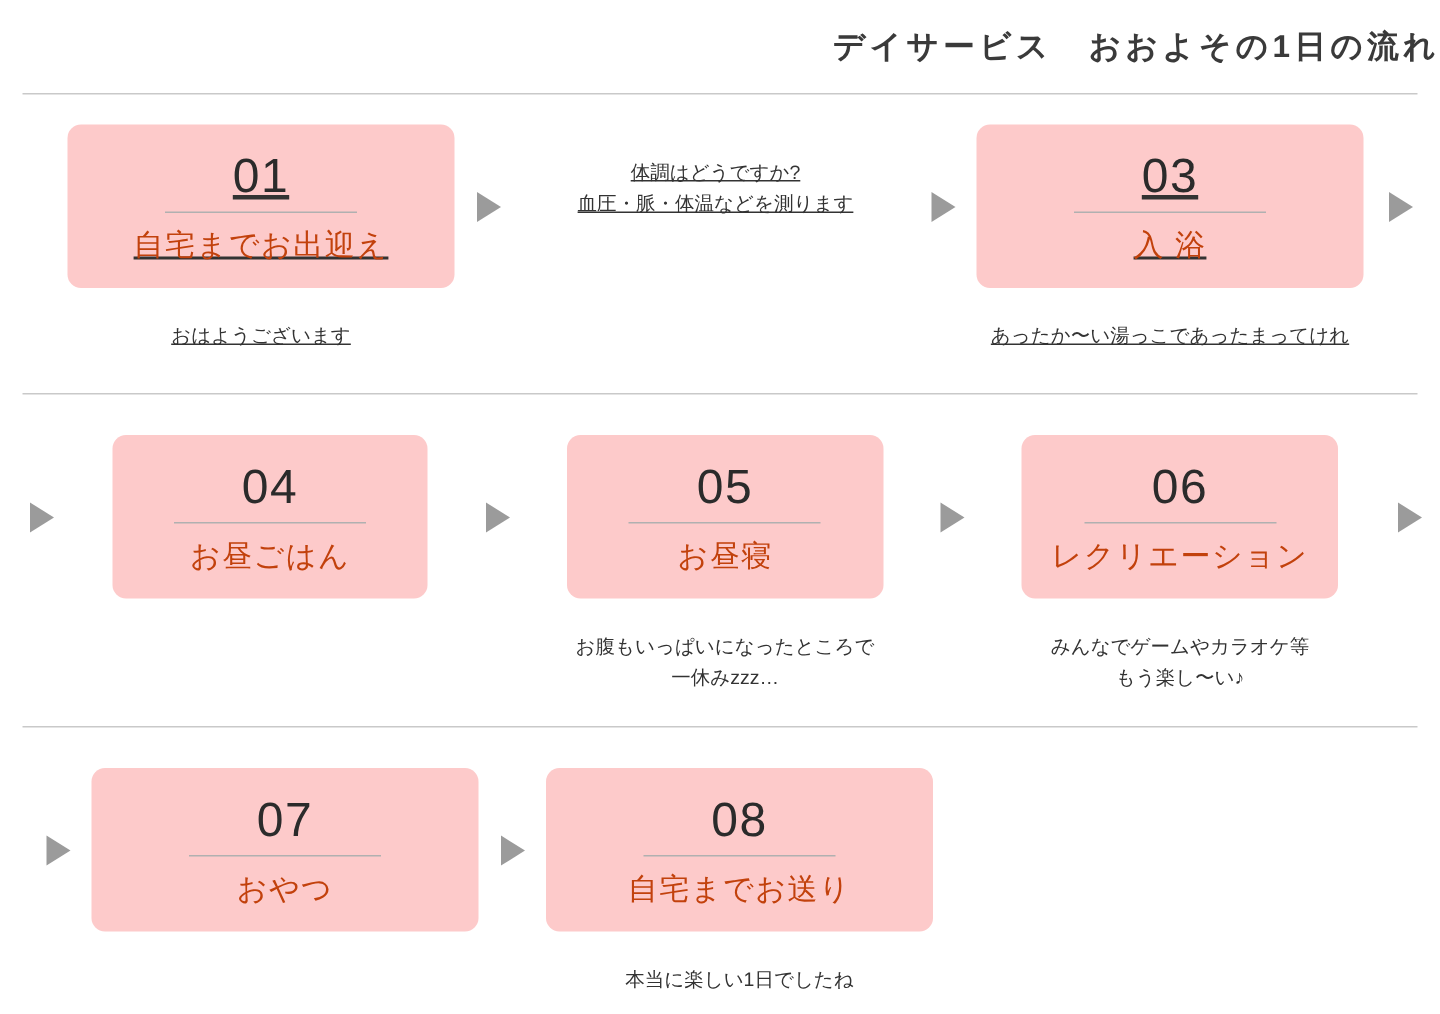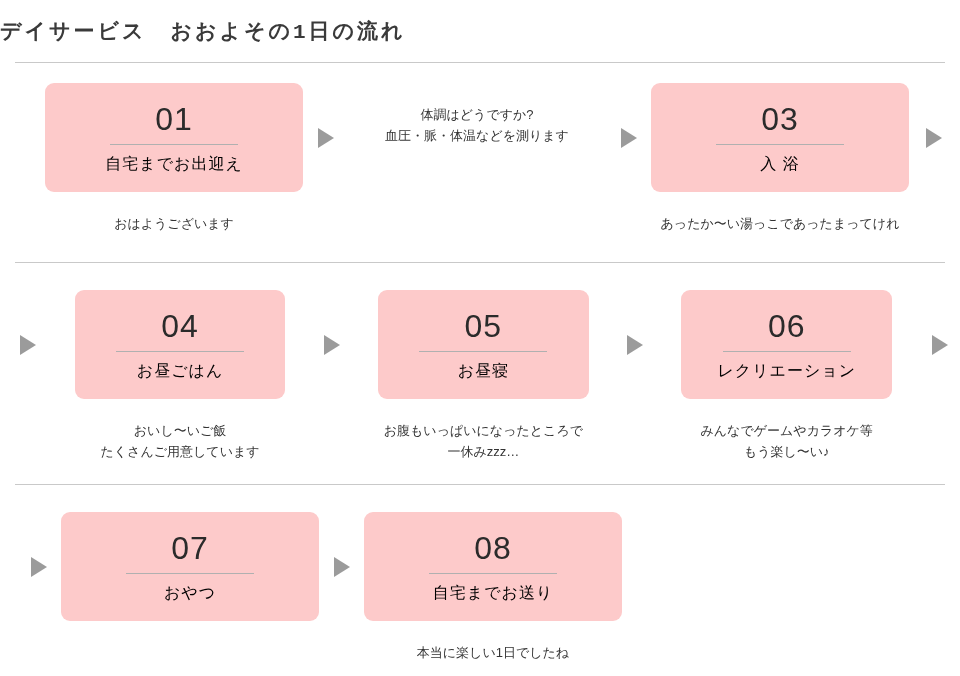--- a/index.html
+++ b/index.html
@@ -3,42 +3,42 @@
 <meta charset="utf-8">
 <style>
   html, body { margin: 0; padding: 0; background: #ffffff; }
   body {
     width: 960px; height: 676px; overflow: hidden;
     font-family: "Liberation Sans", "DejaVu Sans", sans-serif;
     color: #333333;
   }
   .page { width: 960px; height: 676px; }
 
-  header { height: 62px; display: flex; align-items: center; justify-content: flex-start; font-family: Liberation Mono, monospace; }
+  header { height: 62px; display: flex; align-items: center; justify-content: flex-end; }
   .title { font-size: 21px; font-weight: bold; letter-spacing: 3px; color: #3a3a3a; }
 
   .divider { height: 0; border-top: 1px solid var(--divider, #c9c9c9); margin: 0 15px; }
 
   .row  { display: flex; }
-  .row1 { padding: 20px 0 6px 0; }
+  .row1 { padding: 20px 0 6px 0; text-decoration: underline; }
   .row2 { padding: 27px 0 21px 10px; gap: 28px; }
   .row3 { padding: 27px 0 17px 16px; }
 
   .slot { width: 45px; height: 109px; display: flex; align-items: center; justify-content: center; }
   .slot.right { width: 49px; }
   .gap  { width: 45px; height: 109px; display: flex; align-items: center; justify-content: center; }
 
   .cell { width: 258px; }
   .card {
     height: 109px; background: var(--card-bg, #fdcaca); border-radius: 9px;
     display: flex; flex-direction: column; align-items: center; justify-content: center;
   }
   .num { font-size: 32px; font-weight: 300; color: #2b2b2b; letter-spacing: 1px; line-height: 1.2; }
   .card-line { width: 128px; height: 0; border-top: 1px solid var(--card-line, #b0b0b0); margin: 5px 0 9px 0; }
-  .label { font-size: 16px; color: #000000; letter-spacing: 1px; line-height: 1.3; white-space: pre; }
+  .label { font-size: 20px; color: #c2410c; letter-spacing: 1px; line-height: 1.3; white-space: pre; }
   .caption {
     margin-top: 22px; min-height: 42px; text-align: center;
     font-size: 13px; line-height: 1.6; color: #333333; white-space: pre-line;
   }
   .arrow {
     width: 0; height: 0;
     border-top: 10px solid transparent; border-bottom: 10px solid transparent;
     border-left: 16px solid var(--arrow, #9b9b9b);
   }
 </style>
@@ -96,22 +96,20 @@
     <div class="slot">
       <div class="arrow"></div>
     </div>
 
     <div class="cell">
       <div class="card">
         <div class="num">04</div>
         <div class="card-line"></div>
         <div class="label">お昼ごはん</div>
       </div>
-      <div class="caption">おいし〜いご飯
-たくさんご用意しています</div>
     </div>
 
     <div class="gap">
       <div class="arrow"></div>
     </div>
 
     <div class="cell">
       <div class="card">
         <div class="num">05</div>
         <div class="card-line"></div>

